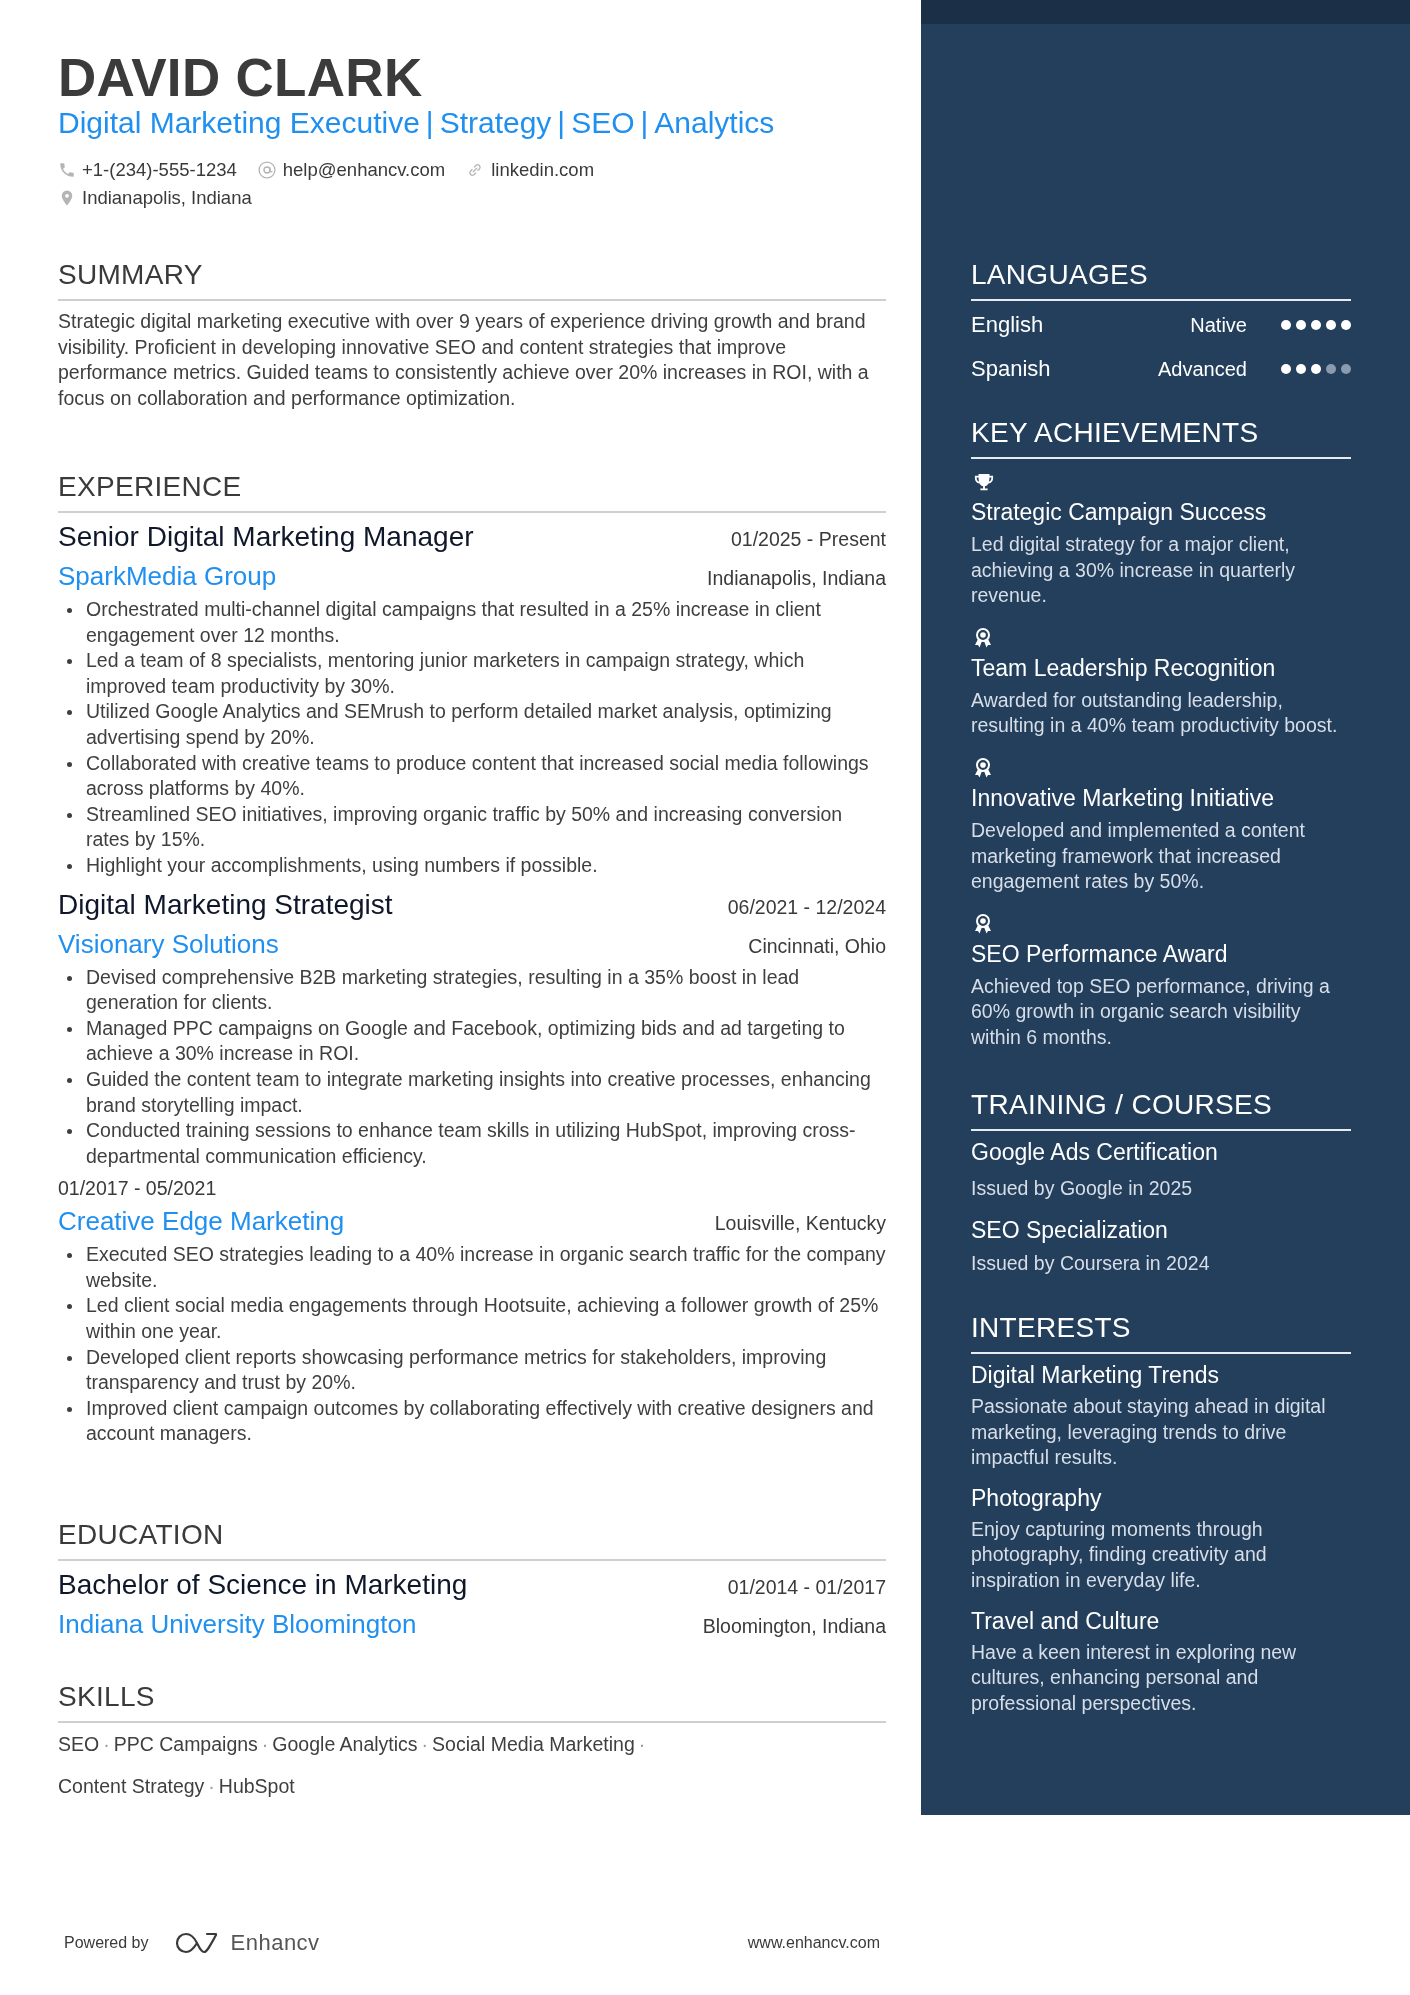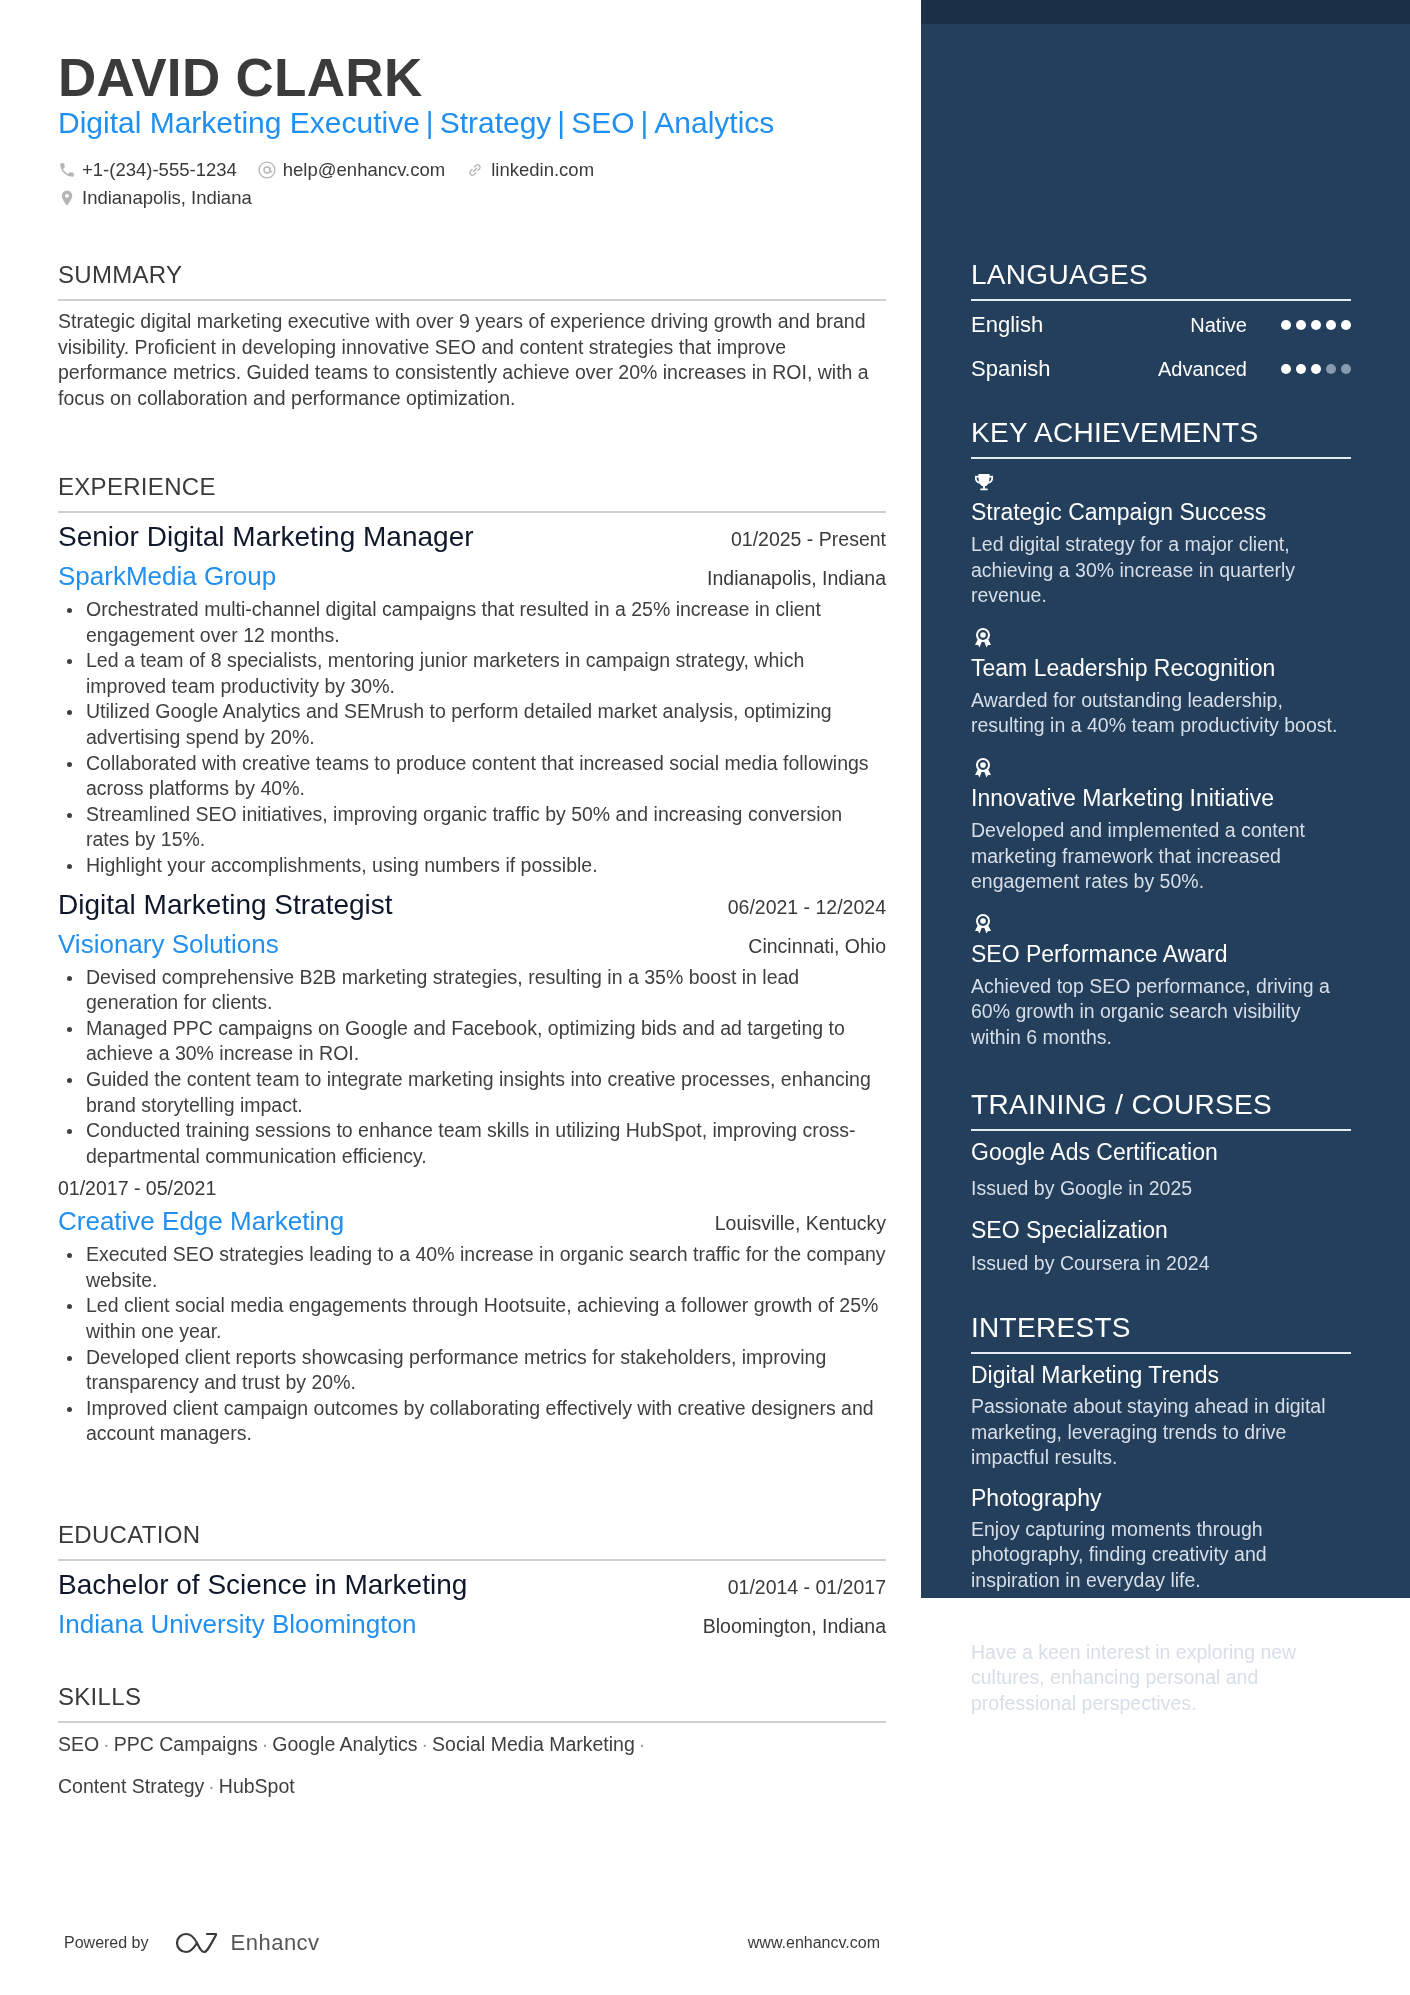--- a/index.html
+++ b/index.html
@@ -12,21 +12,21 @@
   .main { position: absolute; left: 58px; top: 0; width: 828px; }
   .name { position: absolute; top: 48px; left: 0; font-size: 53px; font-weight: bold; color: #3b3b3b; letter-spacing: 0.3px; line-height: 60px; }
   .headline { position: absolute; top: 104px; left: 0; font-size: 30px; color: #1f8ff0; line-height: 38px; white-space: nowrap; }
   .headline .sep { color: #1f8ff0; padding: 0 6px; }
   .contacts { position: absolute; top: 156px; left: 0; width: 828px; font-size: 18.5px; color: #3a3a3a; line-height: 28px; }
   .contact-row { display: flex; align-items: center; height: 28px; }
   .contact { display: inline-flex; align-items: center; margin-right: 20px; }
   .contact svg { margin-right: 6px; }
 
   .section { position: absolute; left: 0; width: 828px; }
-  .section-title { font-size: 24px; color: #3a3a3a; line-height: 34px; letter-spacing: 0.3px; }
+  .section-title { font-size: 28px; color: #3a3a3a; line-height: 34px; letter-spacing: 0.3px; }
   .rule { height: 2px; background: #cfcfcf; margin-top: 7px; }
   .body-text { font-size: 19.5px; line-height: 25.6px; color: #3f3f3f; }
 
   .entry-top { display: flex; justify-content: space-between; align-items: baseline; }
   .job-title { font-size: 28px; line-height: 36px; color: #0f172a; }
   .date { font-size: 19.5px; color: #3a3a3a; }
   .company { font-size: 26px; line-height: 34px; color: #1f8ff0; }
   .loc { font-size: 19.5px; color: #3a3a3a; }
   ul.bullets { list-style: none; margin-top: 4px; }
   ul.bullets li { position: relative; padding-left: 28px; font-size: 19.5px; line-height: 25.6px; color: #3f3f3f; }
@@ -35,21 +35,21 @@
   .skills-line { font-size: 19.5px; line-height: 42px; color: #3f3f3f; }
   .skills-line .dot { color: #9a9a9a; padding: 0 4px; }
 
   .footer { position: absolute; top: 1928px; left: 64px; width: 816px; height: 30px; display: flex; align-items: center; justify-content: space-between; }
   .powered { display: flex; align-items: center; font-size: 16px; color: #3a3a3a; }
   .powered .brand { display: flex; align-items: center; margin-left: 26px; font-size: 22px; color: #555; letter-spacing: 0.5px; }
   .powered .brand svg { margin-right: 10px; }
   .site { font-size: 16px; color: #3a3a3a; }
 
   
-  .sidebar { position: absolute; left: 921px; top: 0; width: 489px; height: 1598px; background: #233f5c; color: #ffffff; }
+  .sidebar { position: absolute; left: 921px; top: 0; width: 489px; height: 1815px; background: #233f5c; color: #ffffff; }
   .sidebar .band { position: absolute; left: 0; top: 0; width: 489px; height: 24px; background: #1b2f46; }
   .sb-section { position: absolute; left: 50px; width: 380px; }
   .sb-title { font-size: 28px; line-height: 34px; color: #ffffff; letter-spacing: 0.3px; }
   .sb-rule { height: 2px; background: #e6ebf0; margin-top: 7px; }
   .lang-row { display: flex; align-items: center; height: 44px; }
   .lang-name { font-size: 22px; color: #ffffff; flex: 1; }
   .lang-level { font-size: 20px; color: #ffffff; margin-right: 34px; }
   .dots { display: flex; gap: 5px; }
   .dots span { width: 10px; height: 10px; border-radius: 50%; background: #ffffff; display: inline-block; }
   .dots span.off { background: #8a9bb0; }

